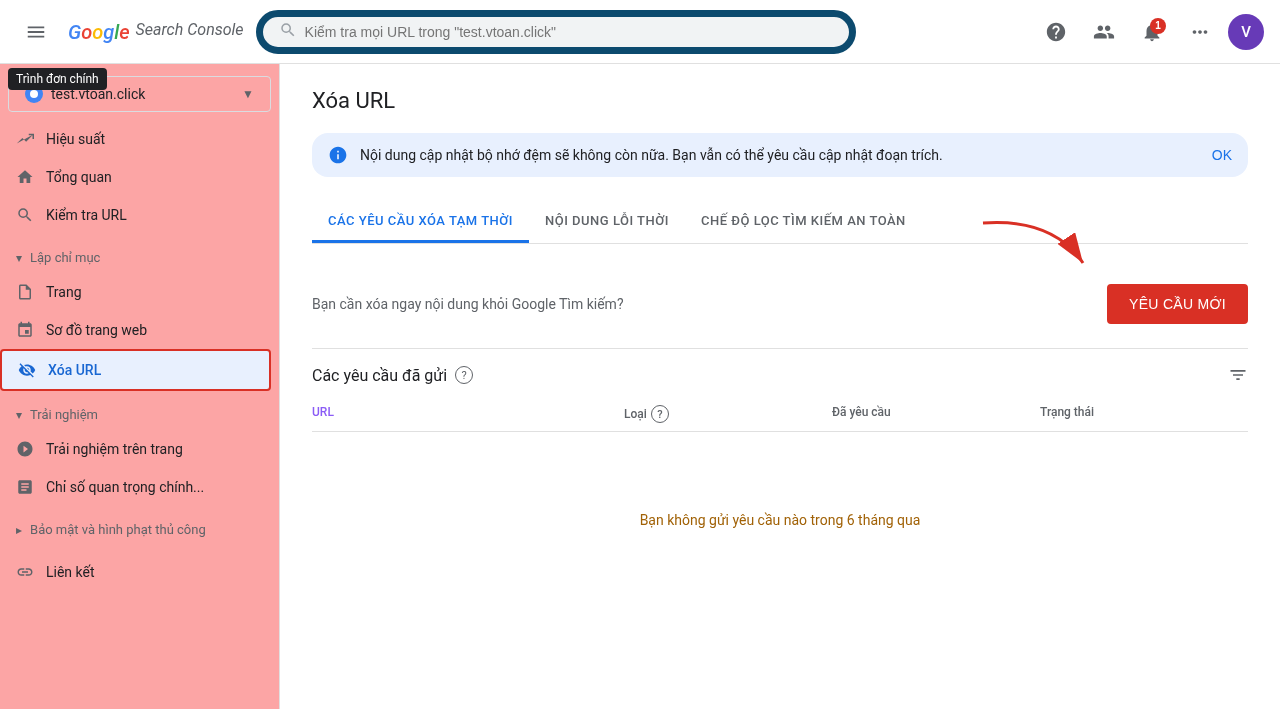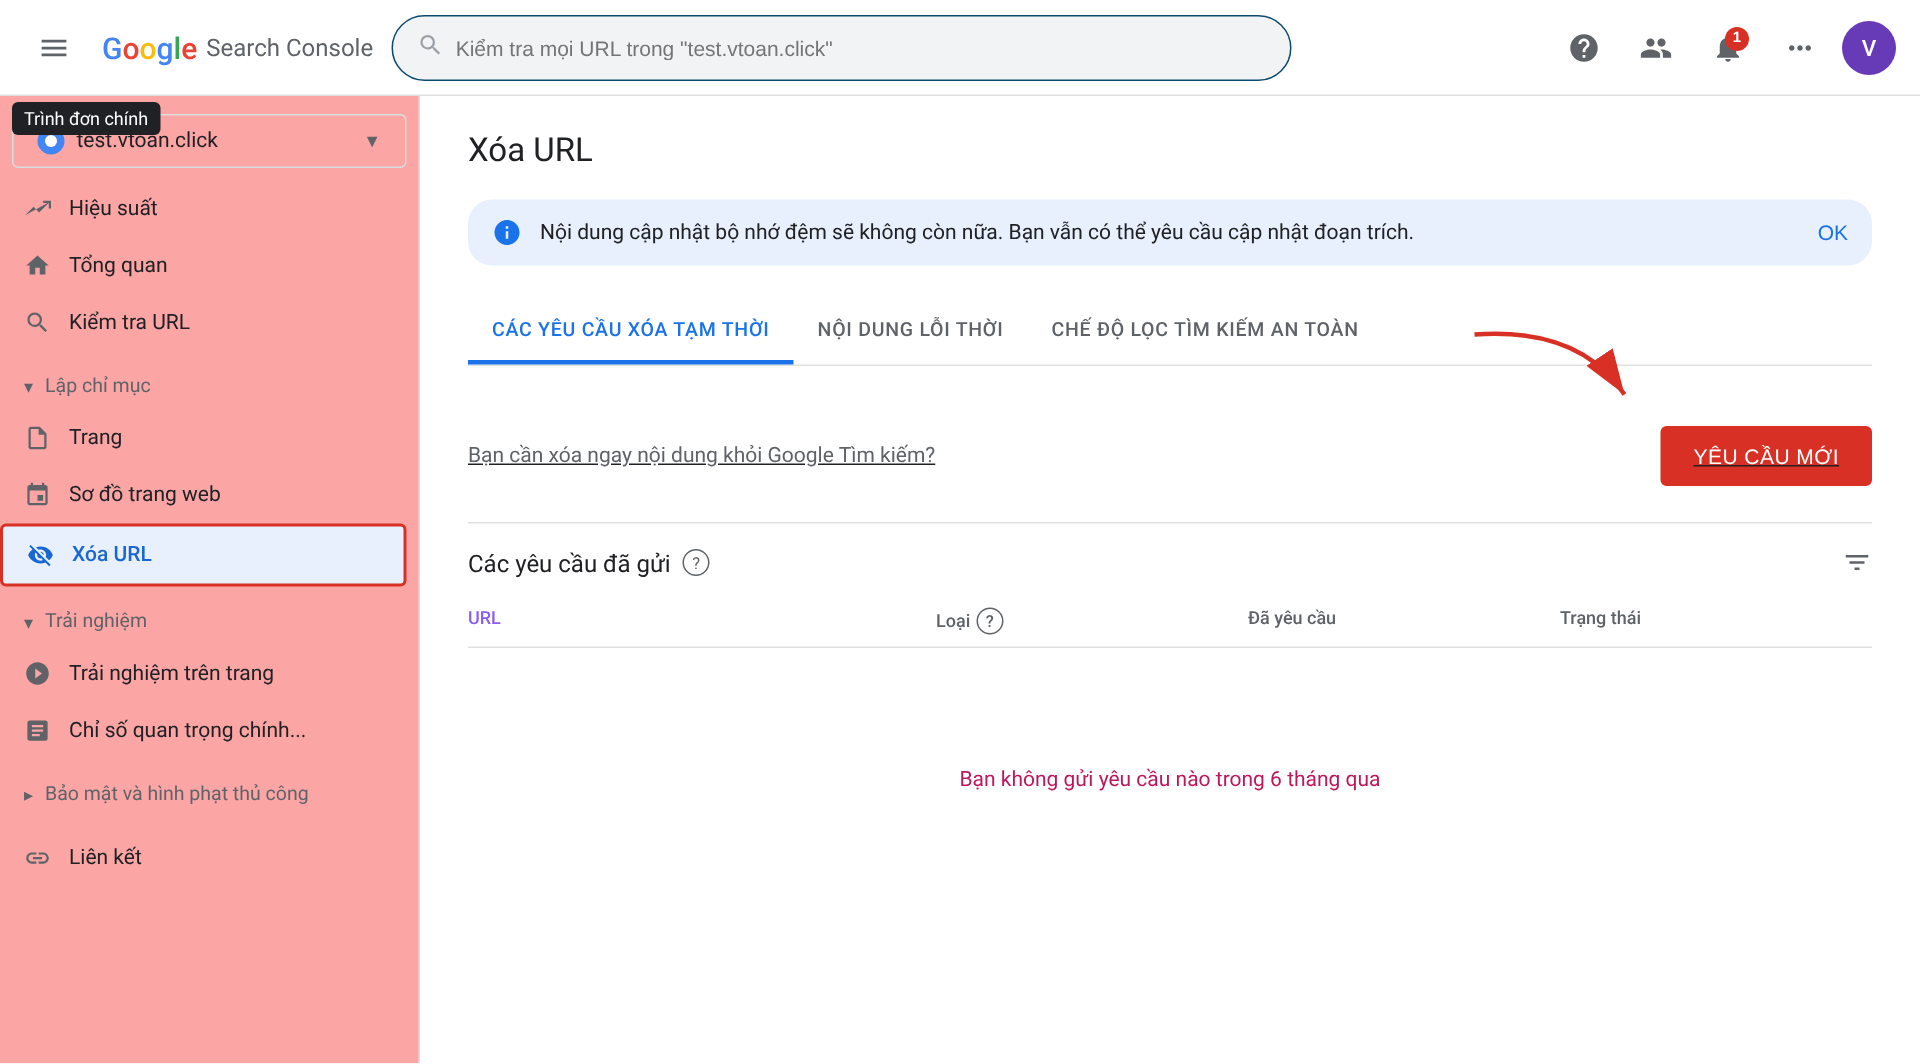--- a/index.html
+++ b/index.html
@@ -8,23 +8,23 @@
     
     .app { display: flex; flex-direction: column; height: 709px; width: 1280px; }
     .header { display: flex; align-items: center; height: 64px; padding: 0 16px; border-bottom: 1px solid #e0e0e0; background: #fff; flex-shrink: 0; gap: 12px; }
     .main-layout { display: flex; flex: 1; overflow: hidden; }
     .sidebar { width: 280px; flex-shrink: 0; border-right: 1px solid #e0e0e0; overflow-y: auto; padding: 8px 0; background: #fca5a5; }
     .content { flex: 1; overflow-y: auto; padding: 24px 32px; background: #fff; }
 
     
     .header-left { display: flex; align-items: center; gap: 12px; }
     .hamburger-btn { width: 40px; height: 40px; display: flex; align-items: center; justify-content: center; border-radius: 50%; cursor: pointer; border: none; background: transparent; }
-    .logo-area { display: flex; align-items: center; gap: 6px; }
+    .logo-area { display: flex; gap: 6px; font-style: italic; }
     .logo-text { font-size: 16px; color: #5f6368; font-weight: 400; }
-    .search-bar { flex: 1; max-width: 600px; height: 44px; border: 1px solid #0c4a6e; border-radius: 24px; display: flex; align-items: center; padding: 0 16px; gap: 8px; background: #f1f3f4; }
+    .search-bar { flex: 1; max-width: 600px; height: 44px; border: 7px solid #0c4a6e; border-radius: 24px; display: flex; align-items: center; padding: 0 16px; gap: 8px; background: #f1f3f4; }
     .search-icon { color: #9aa0a6; font-size: 16px; }
     .search-input { border: none; background: transparent; outline: none; font-size: 14px; color: #202124; flex: 1; }
     .header-actions { margin-left: auto; display: flex; align-items: center; gap: 8px; }
     .icon-btn { width: 40px; height: 40px; display: flex; align-items: center; justify-content: center; border-radius: 50%; cursor: pointer; border: none; background: transparent; position: relative; }
     .icon-btn svg { width: 22px; height: 22px; fill: #5f6368; }
     .notification-badge { position: absolute; top: 6px; right: 6px; width: 16px; height: 16px; background: #d93025; border-radius: 50%; font-size: 10px; color: #fff; display: flex; align-items: center; justify-content: center; font-weight: 600; }
     .avatar { width: 36px; height: 36px; border-radius: 50%; background: #673AB7; color: #fff; display: flex; align-items: center; justify-content: center; font-size: 15px; font-weight: 500; cursor: pointer; }
 
     
     .site-selector { display: flex; align-items: center; gap: 8px; padding: 8px 16px; margin: 4px 8px; border: 1px solid #dadce0; border-radius: 4px; cursor: pointer; }
@@ -53,37 +53,37 @@
     .tabs { display: flex; border-bottom: 1px solid #e0e0e0; margin-bottom: 24px; }
     .tab { padding: 12px 16px; font-size: 13px; font-weight: 500; color: #5f6368; cursor: pointer; border-bottom: 3px solid transparent; letter-spacing: 0.5px; text-transform: uppercase; white-space: nowrap; }
     .tab.active { color: #1a73e8; border-bottom-color: #1a73e8; }
 
     
     .new-request-area { display: flex; align-items: center; justify-content: space-between; padding: 16px 0; margin-bottom: 8px; }
     .new-request-text { font-size: 14px; color: #5f6368; }
     .new-request-btn { background: #d93025; color: #fff; border: 2px solid #d93025; border-radius: 4px; padding: 10px 20px; font-size: 14px; font-weight: 500; cursor: pointer; letter-spacing: 0.3px; white-space: nowrap; }
 
     
-    .arrow-annotation { position: relative; text-decoration: underline; }
+    .arrow-annotation { position: relative; }
     .red-arrow { position: absolute; top: -60px; right: 170px; width: 120px; height: 60px; }
 
     
     .requests-section { border-top: 1px solid #e0e0e0; }
     .requests-header { display: flex; align-items: center; justify-content: space-between; padding: 16px 0 12px; }
     .requests-title { font-size: 16px; font-weight: 400; color: #202124; display: flex; align-items: center; gap: 8px; }
     .help-icon { width: 18px; height: 18px; border: 1px solid #5f6368; border-radius: 50%; display: flex; align-items: center; justify-content: center; font-size: 11px; color: #5f6368; cursor: pointer; }
     .filter-btn { background: none; border: none; cursor: pointer; color: #5f6368; display: flex; align-items: center; }
 
     .table-header { display: flex; padding: 8px 0; border-bottom: 1px solid #e0e0e0; }
     .col-url { flex: 3; font-size: 12px; font-weight: 500; color: #8b5cf6; text-transform: none; }
     .col-type { flex: 2; font-size: 12px; font-weight: 500; color: #5f6368; display: flex; align-items: center; gap: 4px; }
     .col-requested { flex: 2; font-size: 12px; font-weight: 500; color: #5f6368; }
     .col-status { flex: 2; font-size: 12px; font-weight: 500; color: #5f6368; }
 
-    .empty-message { text-align: center; padding: 80px 0; font-size: 14px; color: #be185d; }
+    .empty-message { text-align: center; padding: 80px 0; font-size: 14px; color: #a16207; }
   </style>
 </head>
 <body>
 
 <div class="app">
 
   <div class="header">
     <div class="header-left">
       <button class="hamburger-btn" title="">
         <svg viewBox="0 0 24 24" width="22" height="22" fill="#5f6368">

